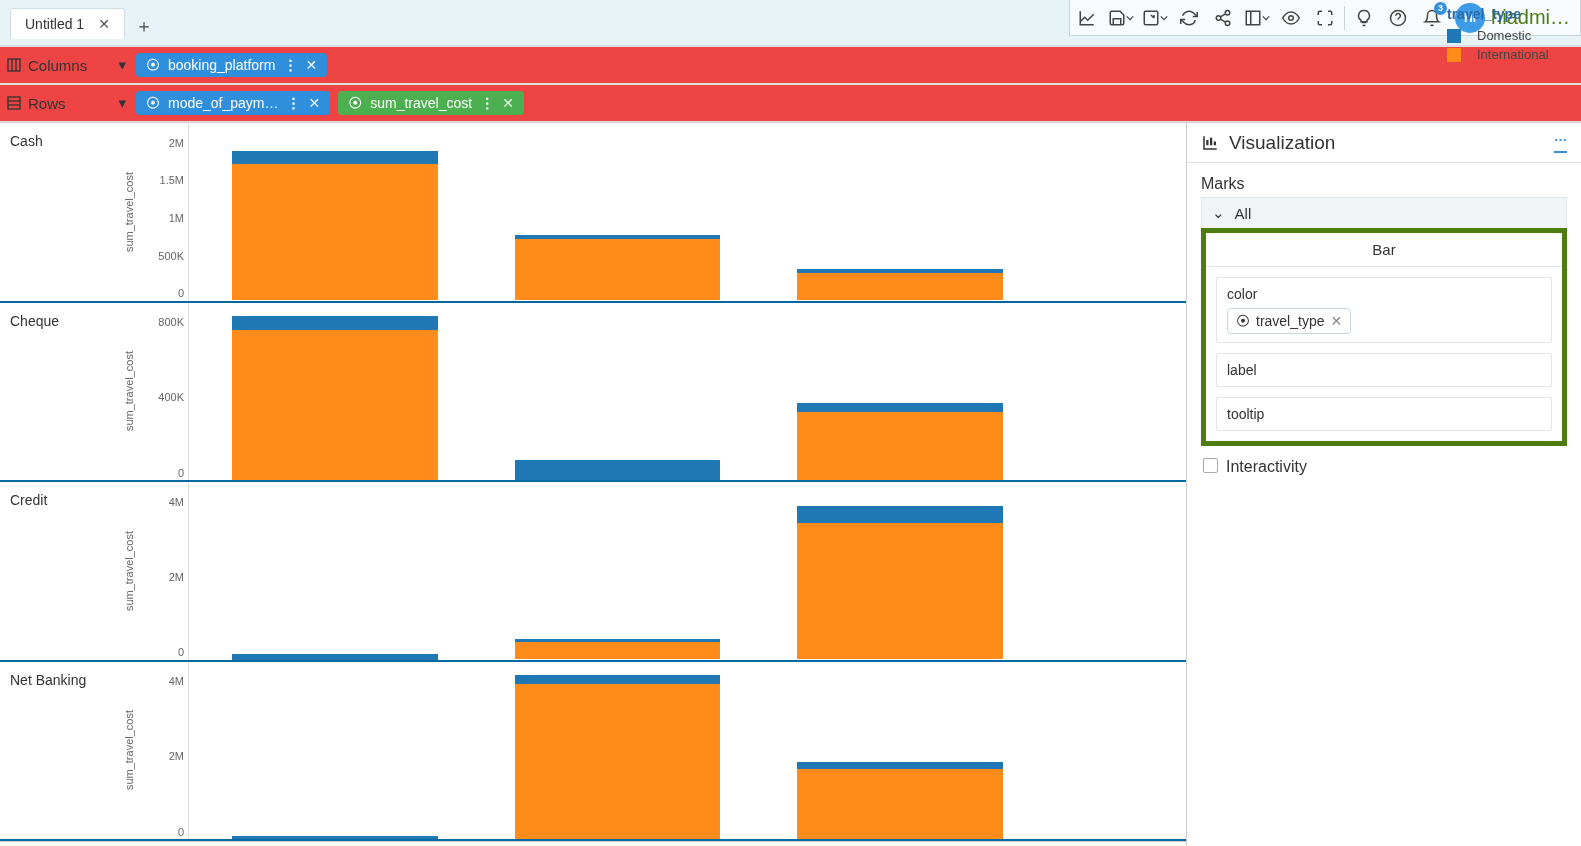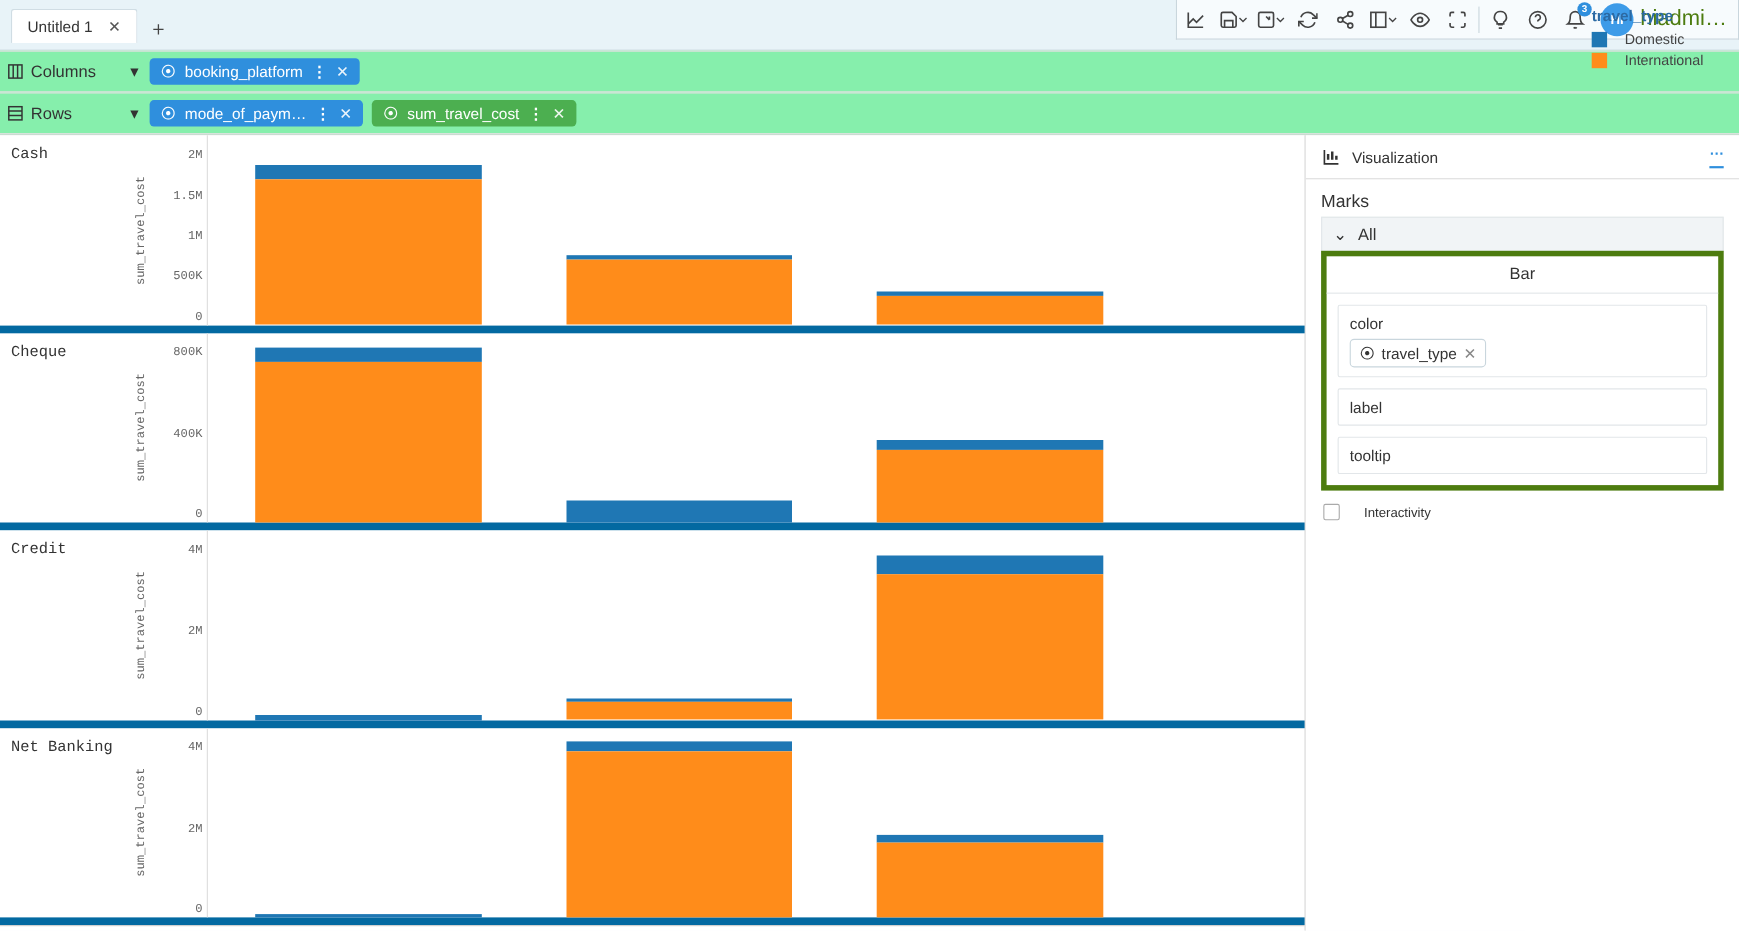--- a/index.html
+++ b/index.html
@@ -46,39 +46,39 @@
     color: #fff; font-weight: bold; font-size: 12px;
     display: flex; align-items: center; justify-content: center; margin-left: 6px;
   }
   .username { margin: 0 10px 0 6px; font-size: 20px; color: #4d7c0f; }
 
   
   .shelves { border-bottom: 1px solid #ccc; }
   .shelf {
     display: flex; align-items: center; height: 38px;
     border-top: 1px solid #e2e2e2; border-bottom: 1px solid #e2e2e2;
-    padding-left: 6px; background: #86efac;
+    padding-left: 6px; background: #ef4444;
   }
   .shelf-label { display: flex; align-items: center; width: 130px; font-size: 15px; gap: 6px; }
   .shelf-label .caret { margin-left: auto; margin-right: 10px; }
   .pill {
     display: inline-flex; align-items: center; gap: 8px;
     padding: 4px 10px; border-radius: 4px; color: #fff;
     font-size: 14px; margin-right: 8px;
   }
   .pill-blue  { background: #2f8fdd; }
   .pill-green { background: #4caf50; }
   .pill .x { cursor: pointer; opacity: .9; }
   .pill .dots { font-weight: bold; }
 
   
   .main { display: flex; height: 762px; }
   .chart-area { flex: 1; display: flex; flex-direction: column; border-right: 1px solid #ccc; background: #fff; }
   .facets { flex: 1; display: flex; flex-direction: column; }
-  .facet-row { flex: 1; display: flex; border-bottom: 7px solid #0369a1; position: relative; font-family: Liberation Mono, monospace; }
+  .facet-row { flex: 1; display: flex; border-bottom: 2px solid #0369a1; position: relative; }
   .facet-label { width: 120px; padding: 10px; font-size: 14px; color: #333; }
   .ylab-col { width: 18px; display: flex; align-items: center; justify-content: center; }
   .ylab { writing-mode: vertical-rl; transform: rotate(180deg); font-size: 11px; color: #666; }
   .yticks { width: 50px; position: relative; }
   .ytick { position: absolute; right: 4px; font-size: 11px; color: #666; transform: translateY(50%); }
   .plot {
     flex: 1; position: relative; border-left: 1px solid #ddd; margin-right: 140px;
   }
   .bar-group { position: absolute; bottom: 0; width: 24%; }
   .bar-seg { width: 100%; }
@@ -94,37 +94,37 @@
   .xaxis-spacer { width: 188px; }
   .xcats { flex: 1; display: flex; margin-right: 140px; }
   .xcat { flex: 1; text-align: center; font-size: 13px; color: #444; padding-top: 4px; }
 
   
   .right-panel { width: 394px; background: #fff; display: flex; flex-direction: column; }
   .vis-header {
     display: flex; align-items: center; height: 40px; padding: 0 14px;
     border-bottom: 1px solid #ddd; gap: 10px;
   }
-  .vis-header .title { font-size: 14px; flex: 1; }
+  .vis-header .title { font-size: 19px; flex: 1; }
   .vis-header .more { color: #2f8fdd; font-weight: bold; border-bottom: 2px solid #2f8fdd; padding-bottom: 4px; }
   .marks-section { padding: 8px 14px 0 14px; }
   .marks-label { font-size: 16px; padding: 4px 0; }
   .marks-all {
     background: #f1f4f6; padding: 6px 10px; display: flex; align-items: center; gap: 10px;
     border: 1px solid #e2e6e9; font-size: 15px;
   }
   .marks-card { border: 5px solid #4d7c0f; margin-top: -1px; padding: 0; }
   .mark-type { text-align: center; padding: 8px; border-bottom: 1px solid #e2e6e9; font-size: 15px; }
   .drop-zone { margin: 10px; padding: 8px 10px; border: 1px solid #e2e6e9; border-radius: 2px; color: #333; font-size: 14px; }
   .chip {
     display: inline-flex; align-items: center; gap: 6px; margin-top: 6px;
     border: 1px solid #c9d6dd; border-radius: 4px; padding: 4px 8px; font-size: 14px; color: #333; background: #fff;
   }
   .chip .rm { color: #888; cursor: pointer; }
-  .interactivity-row { display: flex; align-items: flex-end; gap: 22px; padding: 12px 16px; font-size: 12px; }
+  .interactivity-row { display: flex; align-items: flex-start; gap: 8px; padding: 12px 16px; font-size: 16px; }
   .checkbox { width: 15px; height: 15px; border: 1px solid #aaa; border-radius: 2px; }
 
   svg { display: block; }
 </style>
 </head>
 <body>
 
 <div class="topbar">
   <div class="tabs">
     <div class="tab">

